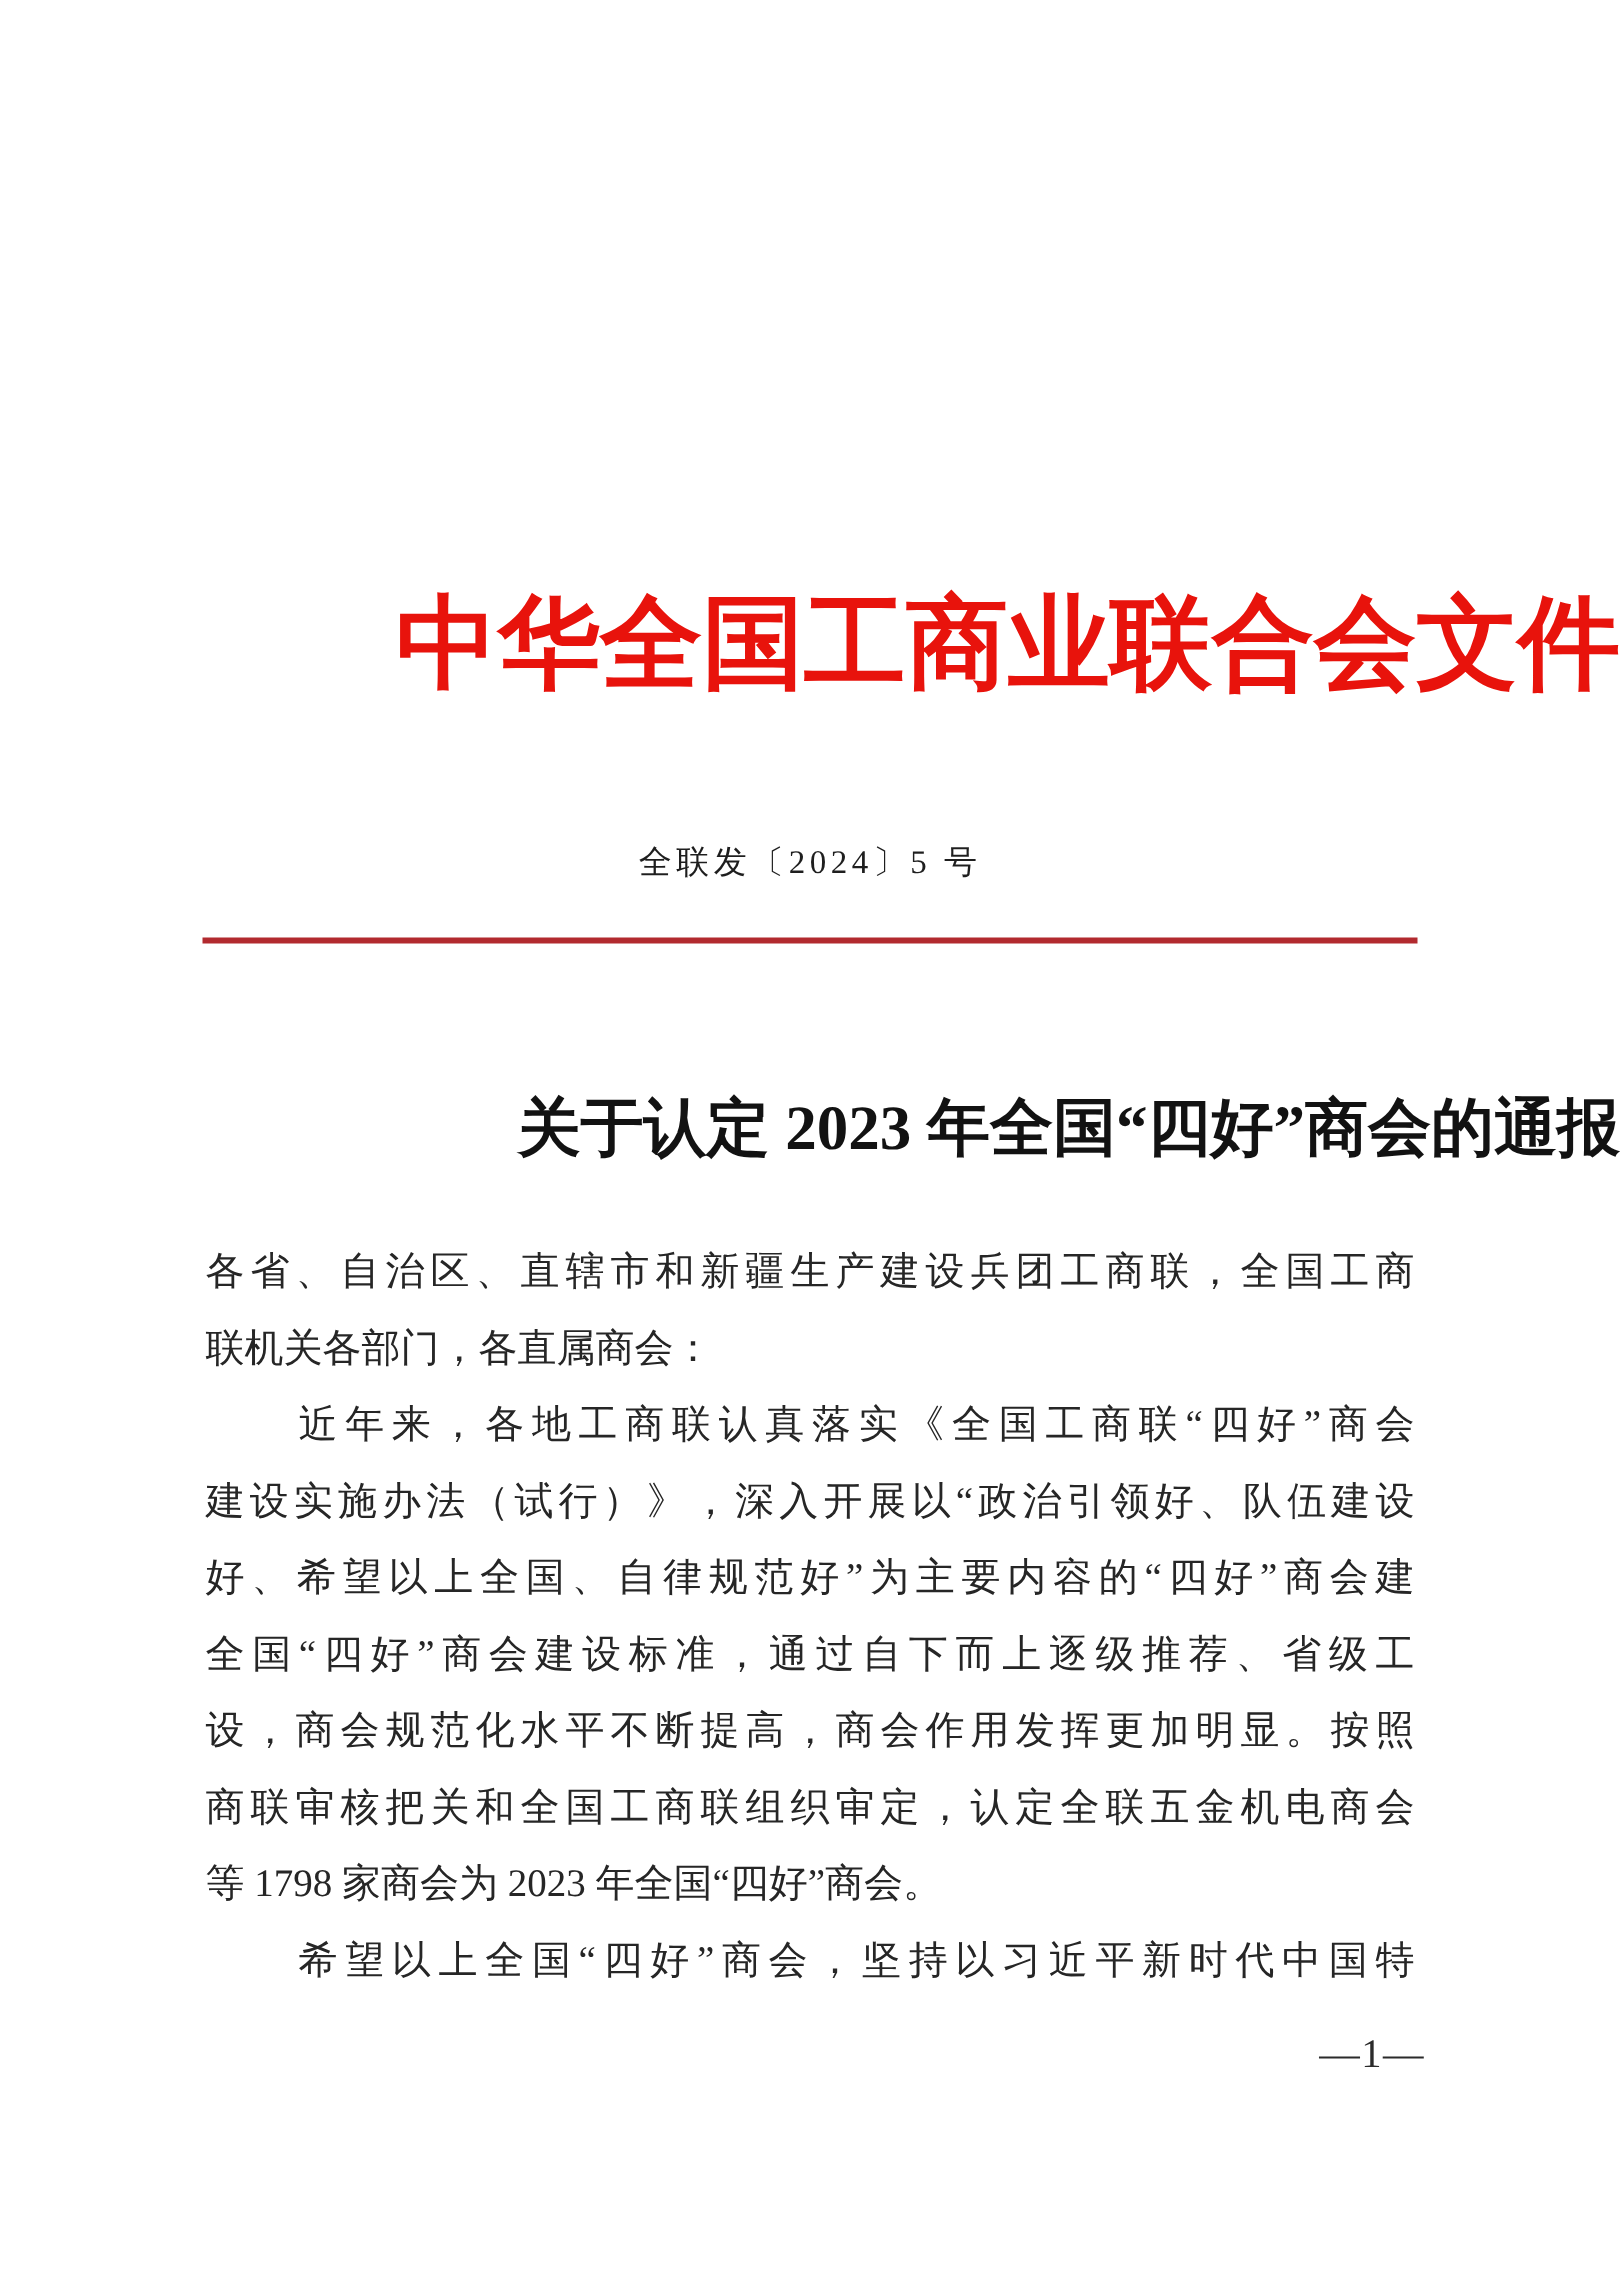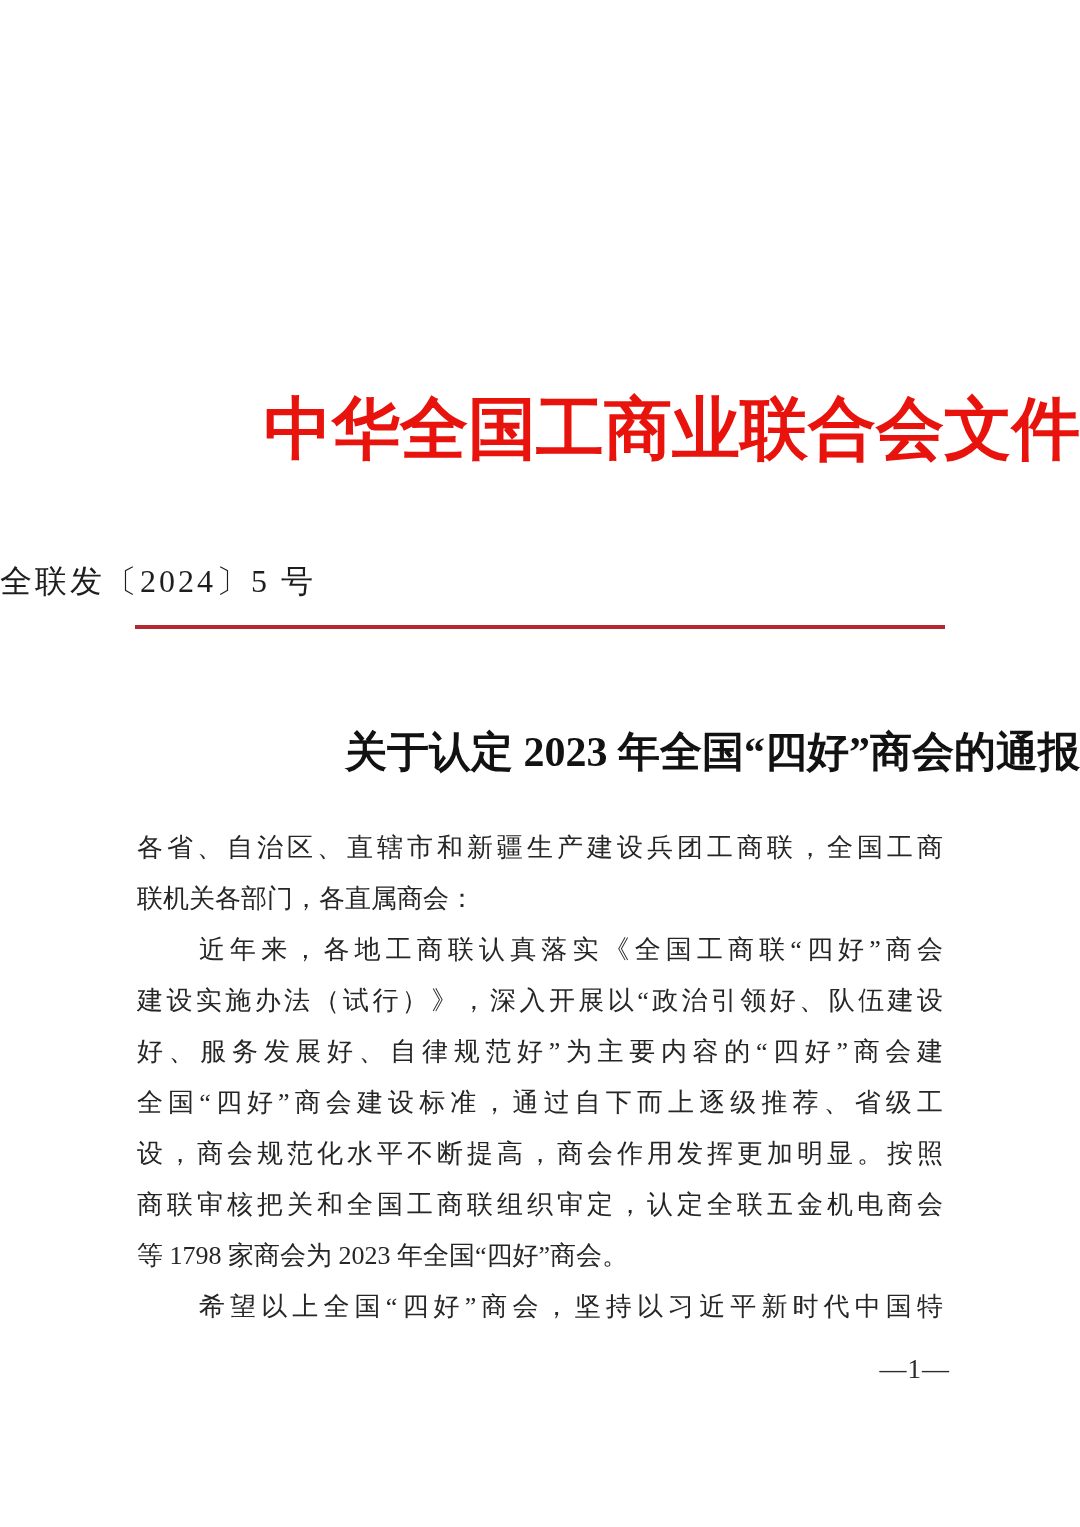--- a/index.html
+++ b/index.html
@@ -25,22 +25,22 @@
     font-weight: 700;
     letter-spacing: 0px;
     color: #e8130c;
     white-space: nowrap;
   }
   .doc-number {
     position: absolute;
     top: 560px;
     left: 0;
     width: 100%;
-    text-align: left;
-    font-size: 32px;
+    text-align: center;
+    font-size: 22px;
     letter-spacing: 3px;
     color: #1e1e1e;
     white-space: nowrap;
   }
   .red-rule {
     position: absolute;
     top: 625px;
     left: 135px;
     width: 810px;
     height: 4px;
@@ -100,21 +100,21 @@
 
   <div class="red-rule"></div>
 
   <div class="doc-title">关于认定 2023 年全国“四好”商会的通报</div>
 
   <div class="body-text" id="body-container">
       <div class="body-line fill">各省、自治区、直辖市和新疆生产建设兵团工商联，全国工商</div>
       <div class="body-line">联机关各部门，各直属商会：</div>
       <div class="body-line fill indent">近年来，各地工商联认真落实《全国工商联“四好”商会</div>
       <div class="body-line fill">建设实施办法（试行）》，深入开展以“政治引领好、队伍建设</div>
-      <div class="body-line fill">好、服务发展好、自律规范好”为主要内容的“四好”商会建</div>
+      <div class="body-line fill">好、希望以上全国、自律规范好”为主要内容的“四好”商会建</div>
       <div class="body-line fill">全国“四好”商会建设标准，通过自下而上逐级推荐、省级工</div>
       <div class="body-line fill">设，商会规范化水平不断提高，商会作用发挥更加明显。按照</div>
       <div class="body-line fill">商联审核把关和全国工商联组织审定，认定全联五金机电商会</div>
       <div class="body-line">等 1798 家商会为 2023 年全国“四好”商会。</div>
       <div class="body-line fill indent">希望以上全国“四好”商会，坚持以习近平新时代中国特</div>
     </div>
 
   <div class="page-number">—1—</div>
 
 </div>

